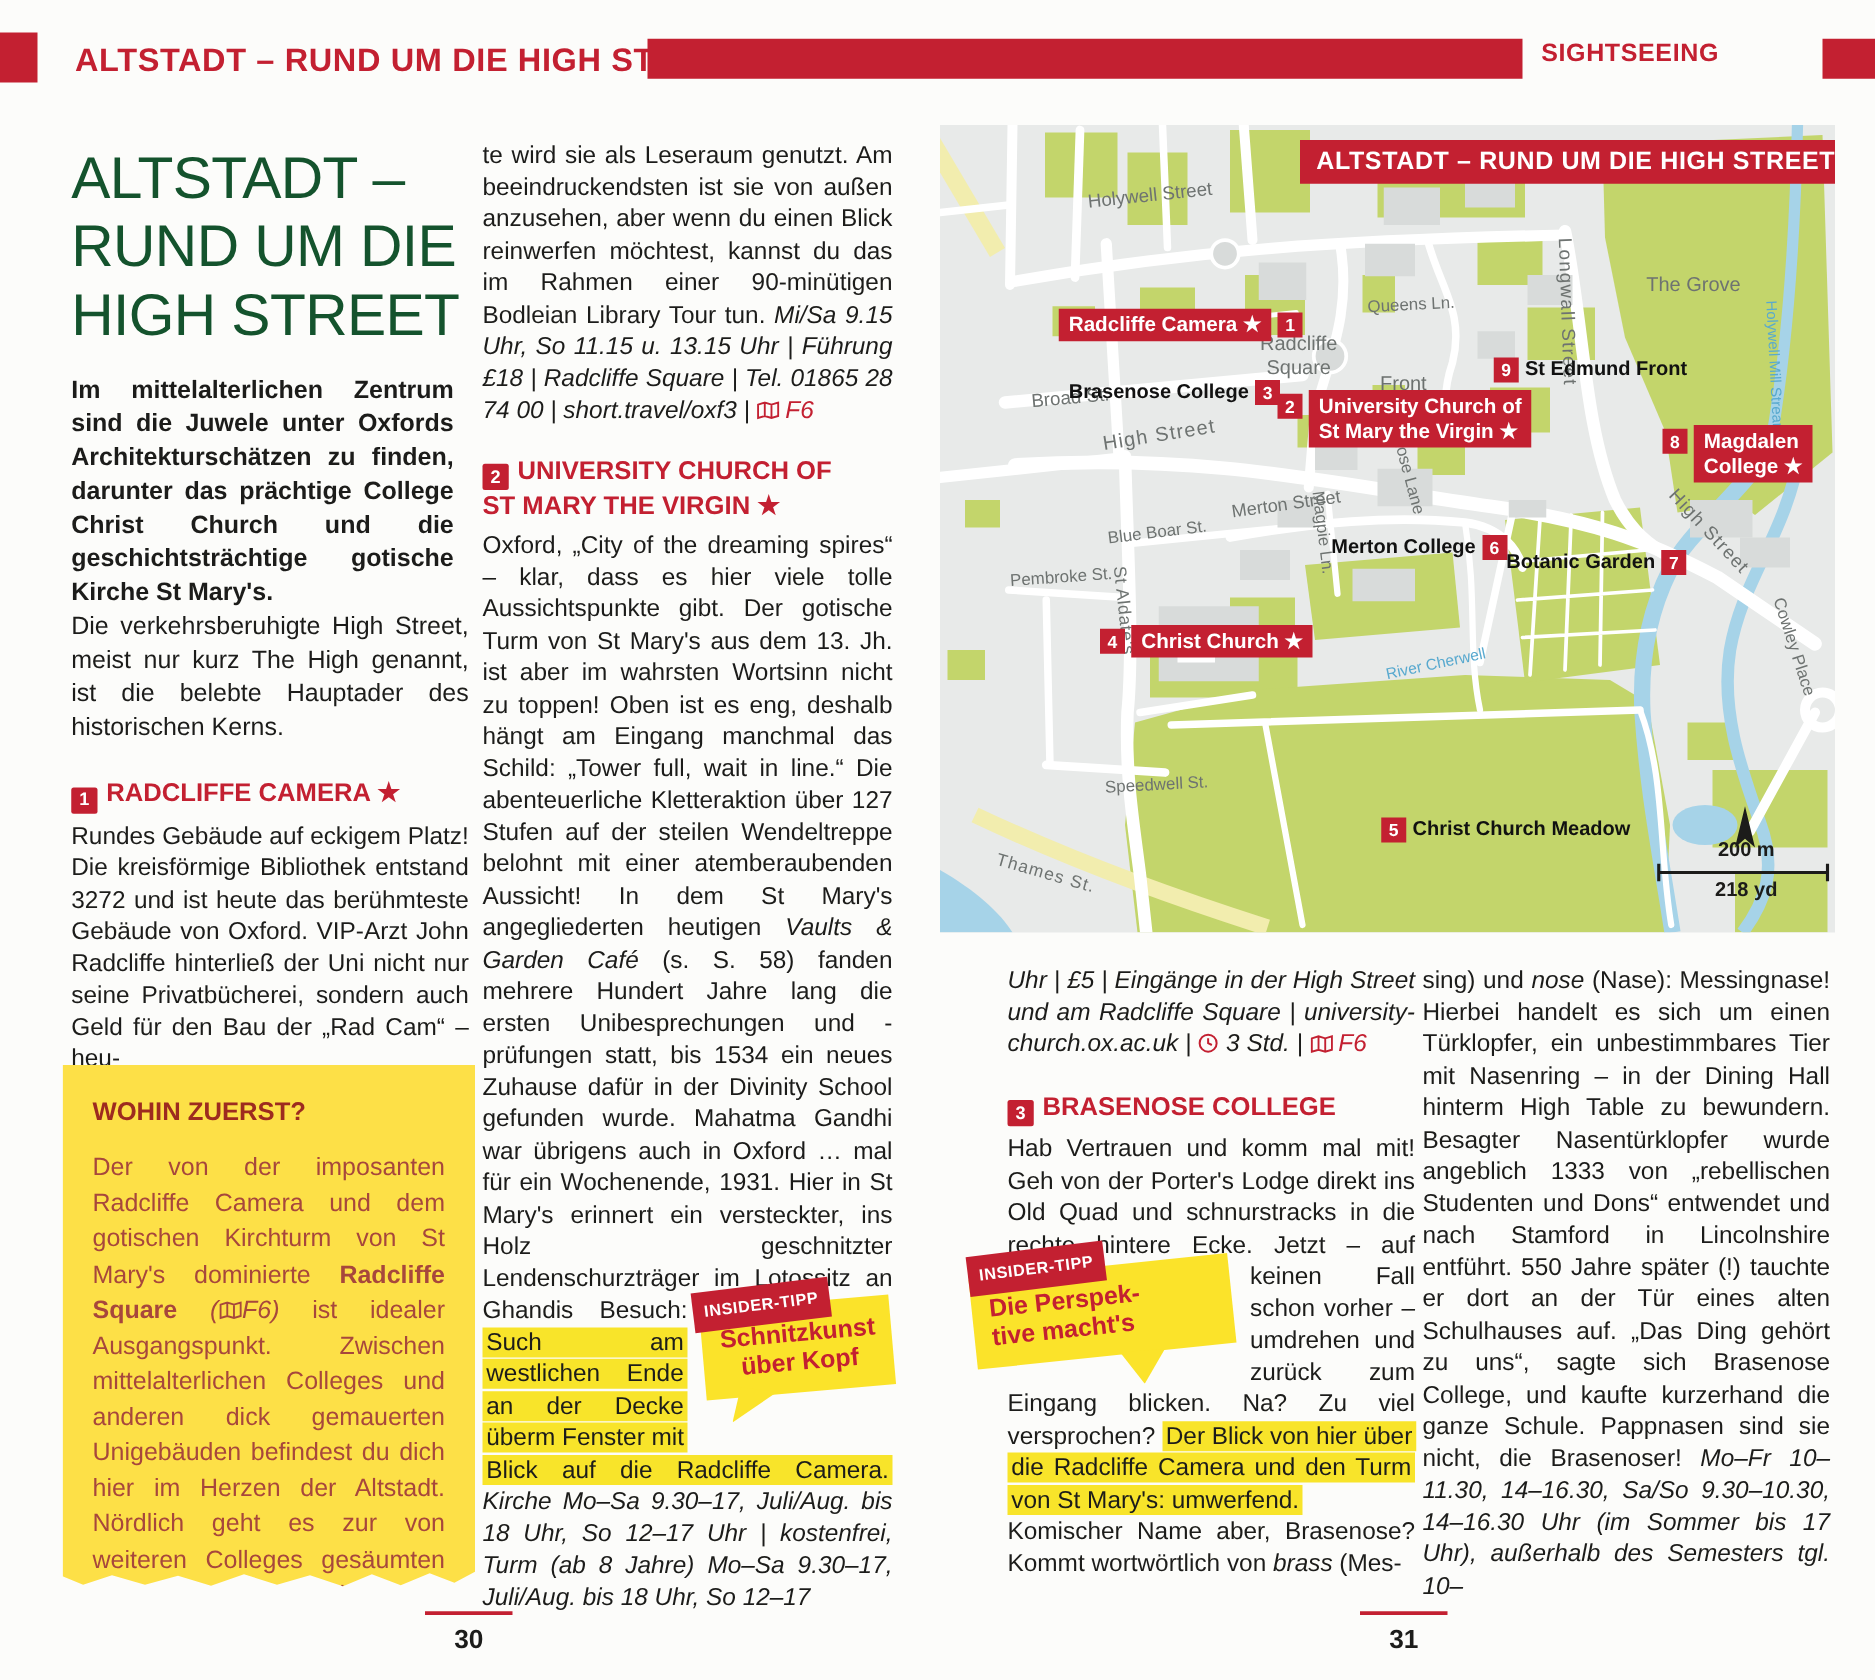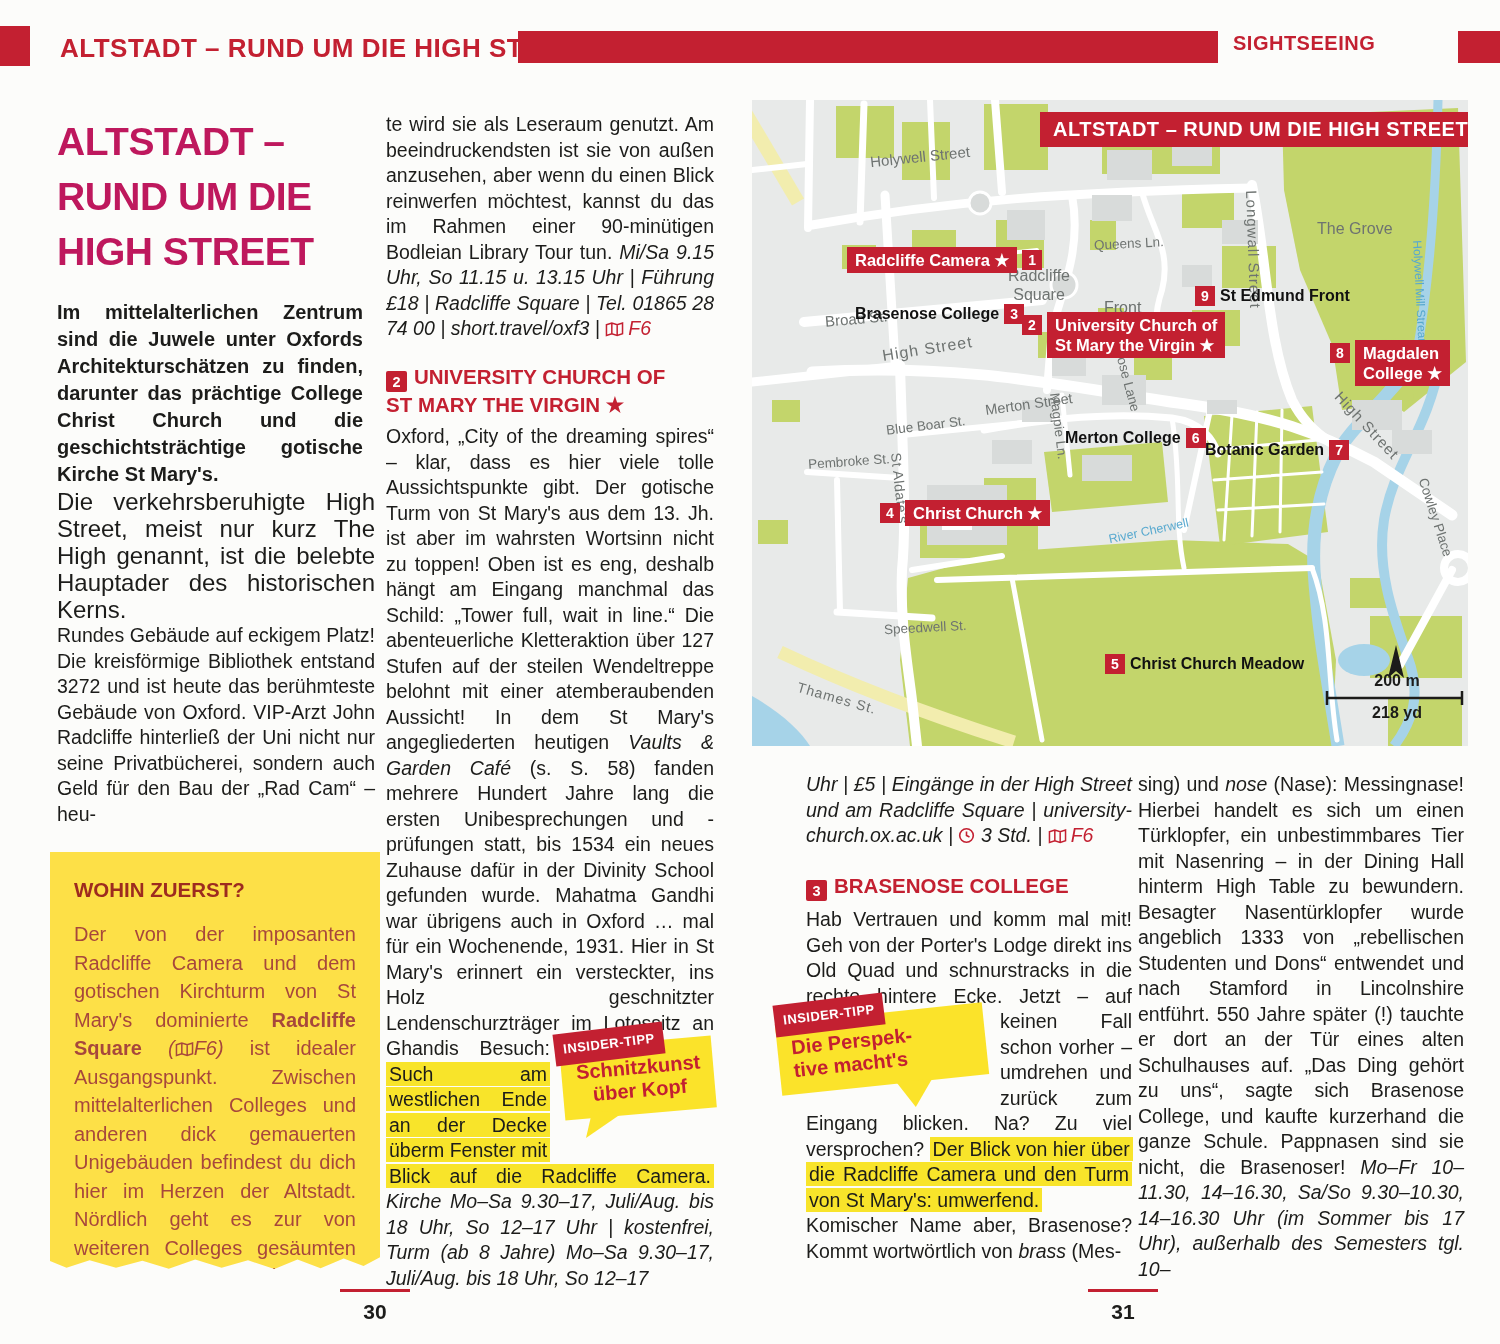--- a/index.html
+++ b/index.html
@@ -7,23 +7,23 @@
         font-family:"Liberation Sans",sans-serif;color:#1c1c1a;}
   .abs{position:absolute;}
   .redbar{background:#c32031;}
   .hdr-title{color:#c32031;font-weight:800;font-size:26px;letter-spacing:.5px;}
   .body{font-size:19.5px;line-height:25.5px;text-align:justify;color:#1c1c1a;}
   .body p{margin:0;}
   .it{font-style:italic;}
   .b{font-weight:bold;}
   .red{color:#c32031;}
   .hl{background:#f8e42a;padding:1px 3px;-webkit-box-decoration-break:clone;box-decoration-break:clone;}
-  .article-title{color:#be185d;font-weight:700;font-size:39px;line-height:55px;letter-spacing:-.5px;}
+  .article-title{color:#14532d;font-weight:400;font-size:47px;line-height:55px;letter-spacing:-.5px;}
   .intro-bold{font-weight:bold;font-size:20px;line-height:27px;text-align:justify;}
-  .intro-reg{font-size:24px;line-height:27px;text-align:justify;}
+  .intro-reg{font-size:20px;line-height:27px;text-align:justify;}
   .sec-head{color:#c32031;font-weight:800;font-size:20.5px;line-height:26px;margin:0 0 6px 0;}
   .numbadge{display:inline-flex;align-items:center;justify-content:center;background:#c32031;color:#fff;
             font-weight:700;font-size:14.5px;width:21px;height:21px;border-radius:2px;vertical-align:-3px;margin-right:7px;}
   .icon-svg{vertical-align:-2px;}
   
   .wohin{background:#fde047;padding:26px 24px;
          clip-path:polygon(0 0,100% 0,100% 96.5%,95% 98.6%,89% 96.8%,82% 99.1%,75% 97%,68% 99.3%,60% 97.2%,52% 99%,44% 97%,36% 99.2%,28% 97.3%,20% 99%,12% 97.2%,5% 99%,0 97.4%);}
   .wohin-title{color:#9d2b1f;font-weight:800;font-size:20.5px;margin:0 0 18px 0;}
   .wohin-body{color:#a7473c;font-size:20px;line-height:28.5px;text-align:justify;}
   
@@ -64,20 +64,24 @@
 
   <div class="abs" style="left:57px;top:114px;width:318px;">
     <div class="article-title">
       <div>ALTSTADT –</div>
       <div>RUND UM DIE</div>
       <div>HIGH STREET</div>
     </div>
     <p class="intro-bold" style="margin:20px 12px 0 0;">Im mittelalterlichen Zentrum sind die Juwele unter Oxfords Architekturschätzen zu finden, darunter das prächtige College Christ Church und die geschichtsträchtige gotische Kirche St Mary's.</p>
     <p class="intro-reg" style="margin:0;">Die verkehrsberuhigte High Street, meist nur kurz The High genannt, ist die belebte Hauptader des historischen Kerns.</p>
 
+    <div class="sec-head" style="margin-top:26px;">
+      <span class="numbadge">1</span><span>RADCLIFFE CAMERA</span>
+      <span>★</span>
+    </div>
     <div class="body">
       <p><span>Rundes Gebäude auf eckigem Platz! Die kreisförmige Bibliothek entstand 3272 und ist heute das berühmteste Gebäude von Oxford. VIP-Arzt John Radcliffe hinterließ der Uni nicht nur seine Privatbücherei, sondern auch Geld für den Bau der „Rad Cam“ – heu-</span></p>
     </div>
   </div>
 
   <div class="abs wohin" style="left:50px;top:852px;width:330px;height:420px;box-sizing:border-box;">
     <p class="wohin-title">WOHIN ZUERST?</p>
     <div class="wohin-body">
       <span>Der von der imposanten Radcliffe Camera und dem gotischen Kirchturm von St Mary's dominierte </span><span class="b">Radcliffe Square</span><span class="it"> (</span><svg class="icon-svg" width="19" height="15" viewBox="0 0 17 14">
           <path d="M1,2.5 L6,1 L11,2.5 L16,1 V11 L11,12.5 L6,11 L1,12.5 Z M6,1 V11 M11,2.5 V12.5" fill="none" stroke="#a7473c" stroke-width="1.4"></path>

